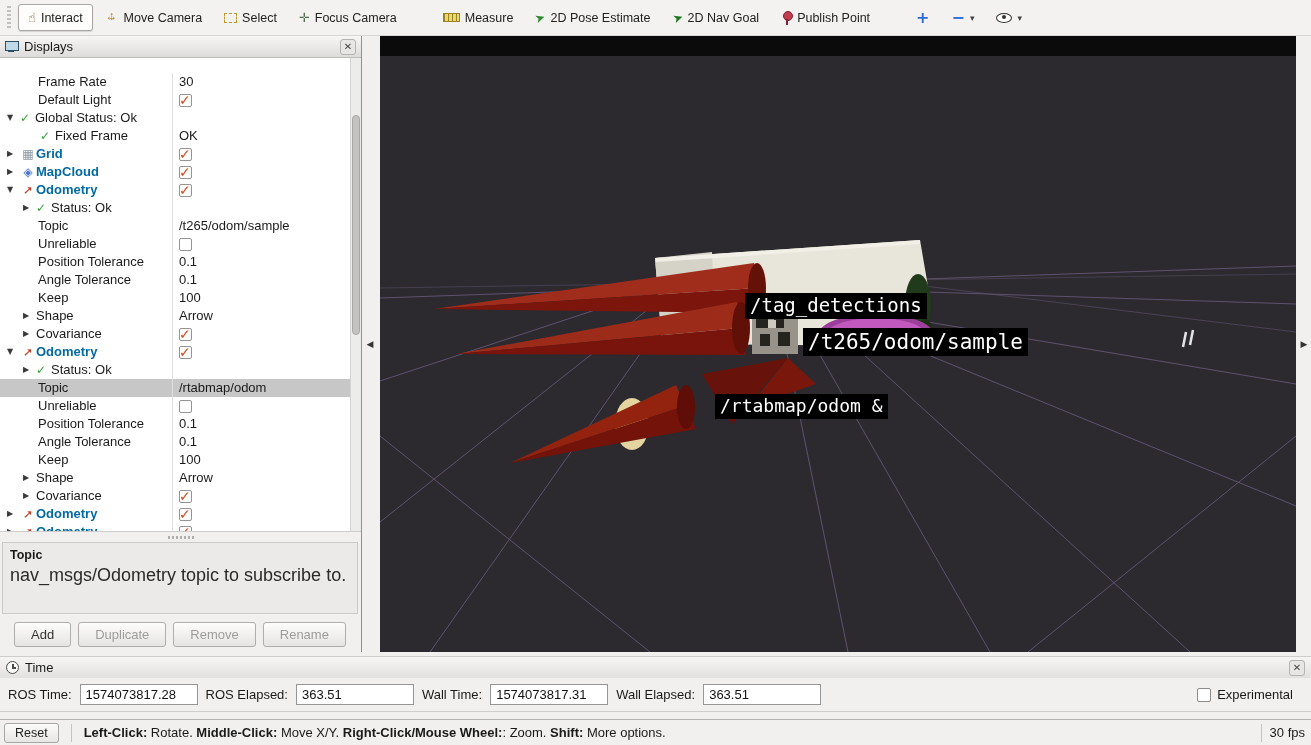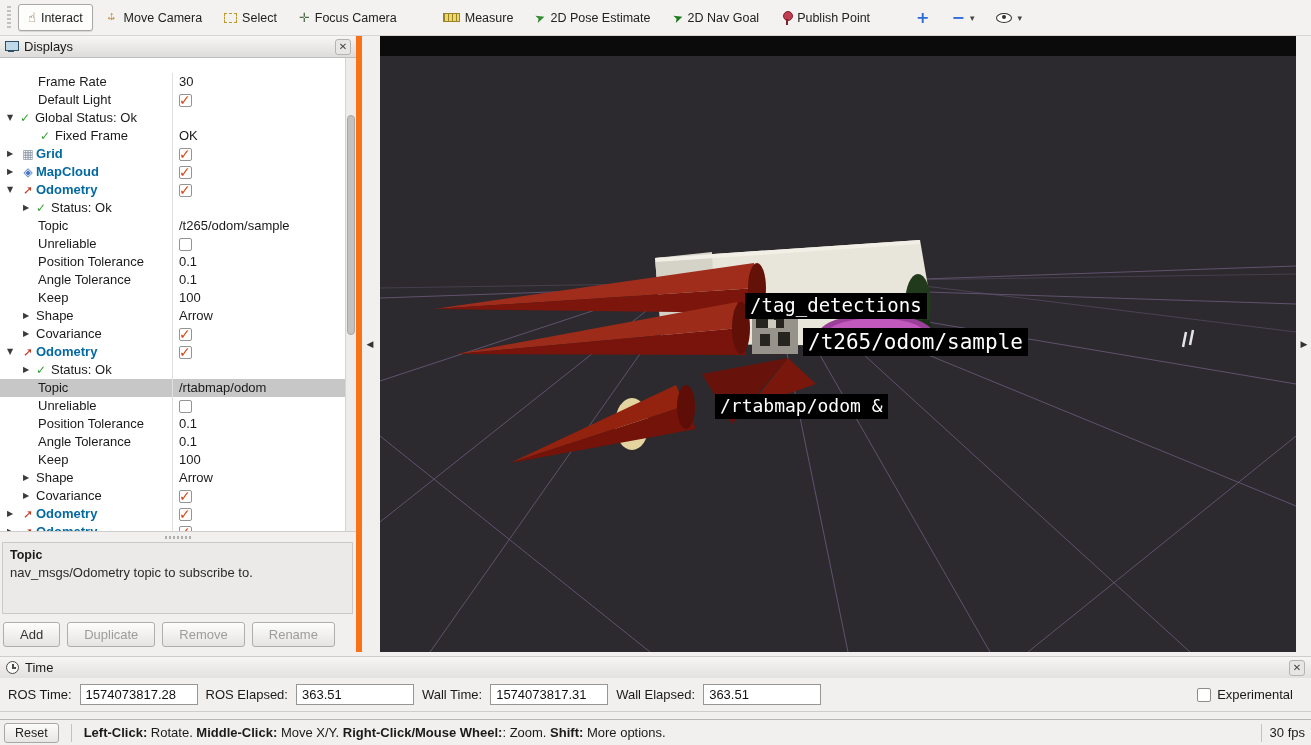--- a/index.html
+++ b/index.html
@@ -40,21 +40,21 @@
   .plus-g { font-size:16px; font-weight:bold; color:#2a6bd8; }
   .minus-g { font-size:16px; font-weight:bold; color:#2a6bd8; }
   .eye-g { position:relative; width:16px; height:10px; display:inline-block;
     border:1.5px solid #333; border-radius:50%; background:#fdfdfc; }
   .eye-g::before { content:""; position:absolute; left:4.5px; top:1.5px; width:4px; height:4px;
     border-radius:50%; background:#333; }
   .dd { font-size:9px; color:#444; font-family:"DejaVu Sans", sans-serif; }
   .tool-sep { width:22px; }
   
   .displays { position:absolute; left:0; top:36px; width:362px; height:616px;
-    background:#f1f0ee; border-right:6px solid #f97316; }
+    background:#f1f0ee; border-right:1px solid #f97316; }
   .ptitle { height:22px; display:flex; align-items:center; gap:6px; padding:0 5px;
     background:linear-gradient(#f7f6f5,#dedcda); border-bottom:1px solid #bfbdbb; font-size:13px; }
   .monitor-g { position:relative; width:13px; height:12px; display:inline-block; }
   .monitor-g::before { content:""; position:absolute; left:0; top:0; width:12px; height:8px;
     border:1.5px solid #2d4f66; background:#bfd9e8; }
   .monitor-g::after { content:""; position:absolute; left:3px; top:9px; width:6px; height:2px; background:#2d4f66; }
   .xbtn { margin-left:auto; width:16px; height:16px; display:grid; place-items:center;
     font-size:10px; color:#444; border:1px solid #b5b3b1; border-radius:3px;
     background:#e8e6e4; font-family:"DejaVu Sans", sans-serif; }
   .tree { position:absolute; left:0; right:0; top:22px; height:474px; background:#fff;
@@ -82,22 +82,22 @@
     border-left:1px solid #d6d4d2; }
   .vthumb { position:absolute; left:1px; right:1px; top:57px; height:220px;
     background:#c4c2c0; border:1px solid #a9a7a5; border-radius:4px; }
   .hsplit { position:absolute; left:0; right:0; top:497px; height:8px;
     display:flex; justify-content:center; align-items:center; }
   .hsplit::before { content:""; width:26px; height:3px;
     background:repeating-linear-gradient(90deg,#b0aeac 0 2px,transparent 2px 4px); }
   .desc { position:absolute; left:2px; right:3px; top:506px; height:72px;
     background:#eceae8; border:1px solid #cbc9c7; padding:5px 7px; }
   .desc-title { font-weight:bold; font-size:12.5px; margin-bottom:3px; }
-  .desc-text { font-size:13px; color:#2a2a2a; }
-  .btnrow { position:absolute; left:3px; bottom:5px; display:flex; gap:7px; }
+  .desc-text { font-size:18px; color:#2a2a2a; }
+  .btnrow { position:absolute; left:14px; bottom:5px; display:flex; gap:7px; }
   .pbtn { height:25px; padding:0 16px; border:1px solid #b0aeac; border-radius:3px;
     background:linear-gradient(#fdfdfc,#e6e4e2); color:#333; font-size:13px; font-family:inherit; }
   .pbtn.dis { color:#9e9c9a; }
   
   .gutterL { position:absolute; left:362px; top:36px; width:18px; height:616px; background:#f1f0ee; }
   .gutterR { position:absolute; left:1296px; top:36px; width:15px; height:616px; background:#f1f0ee; }
   .carrow { position:absolute; top:300px; left:2px; width:12px; height:15px; display:grid;
     place-items:center; font-size:9px; color:#333; font-family:"DejaVu Sans", sans-serif; font-style:normal; }
   
   .viewport { position:absolute; left:380px; top:36px; width:916px; height:616px;

